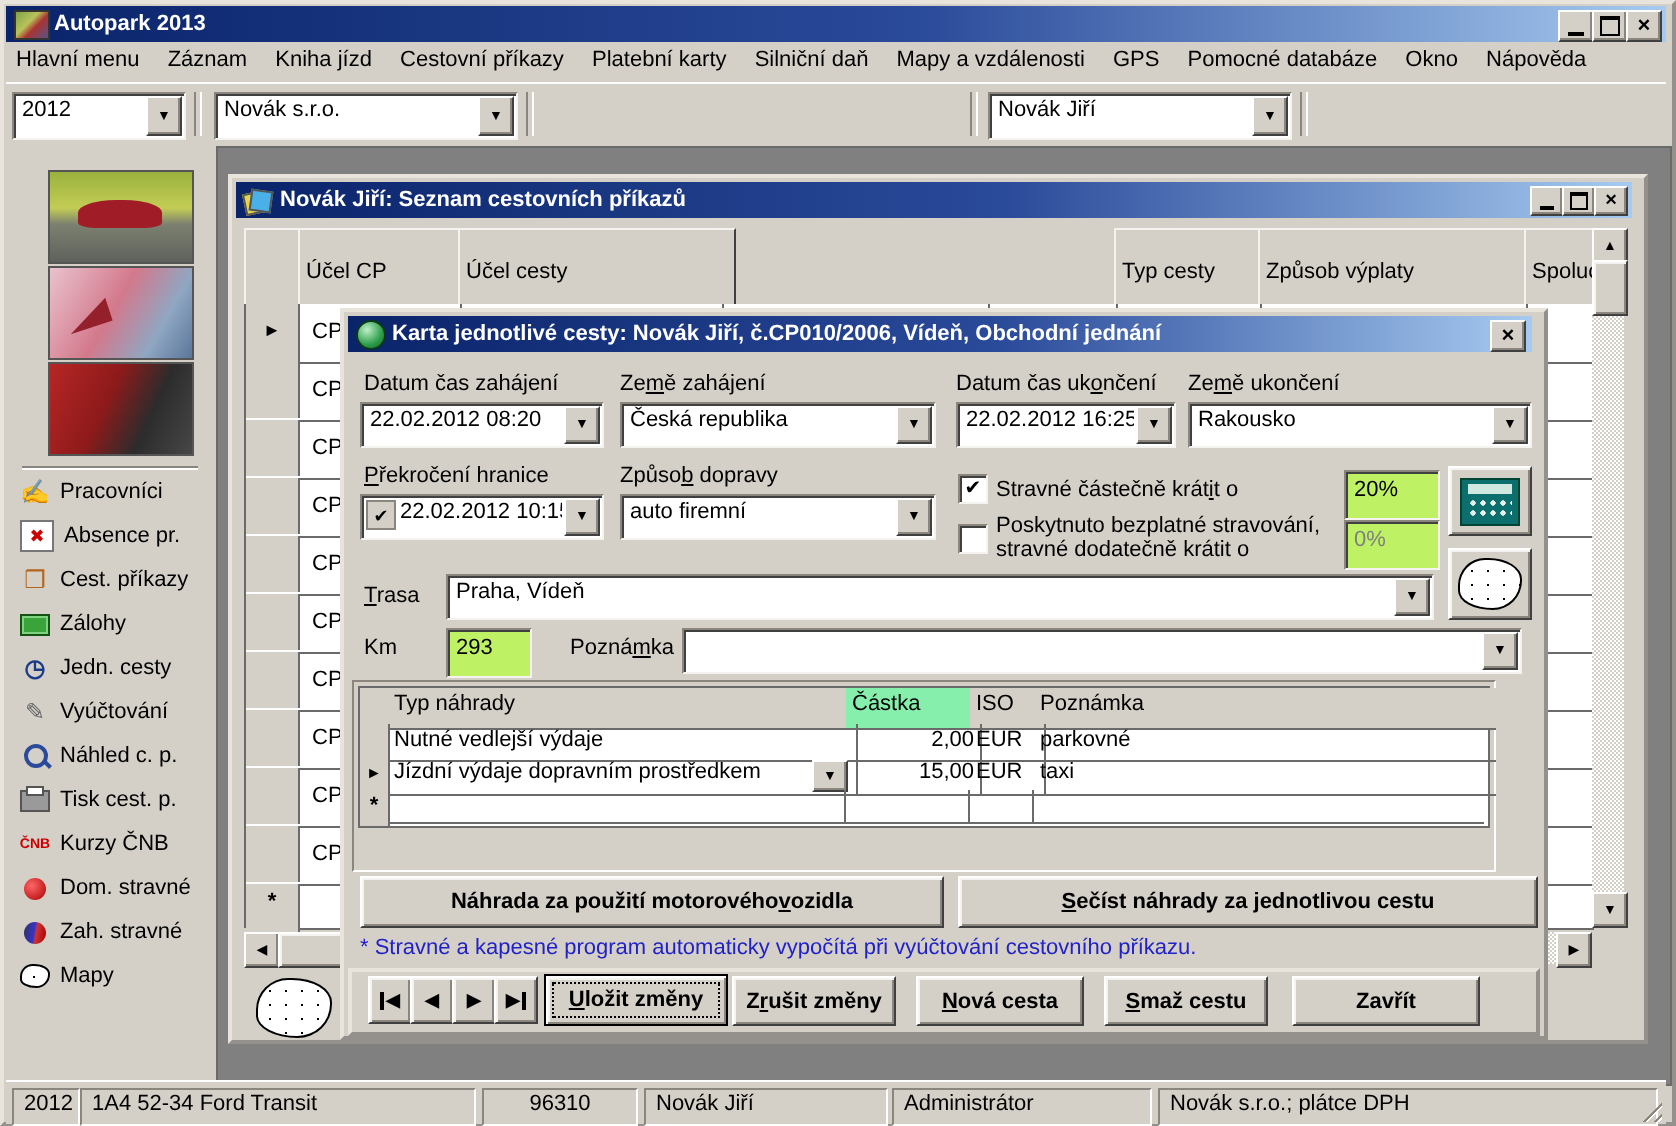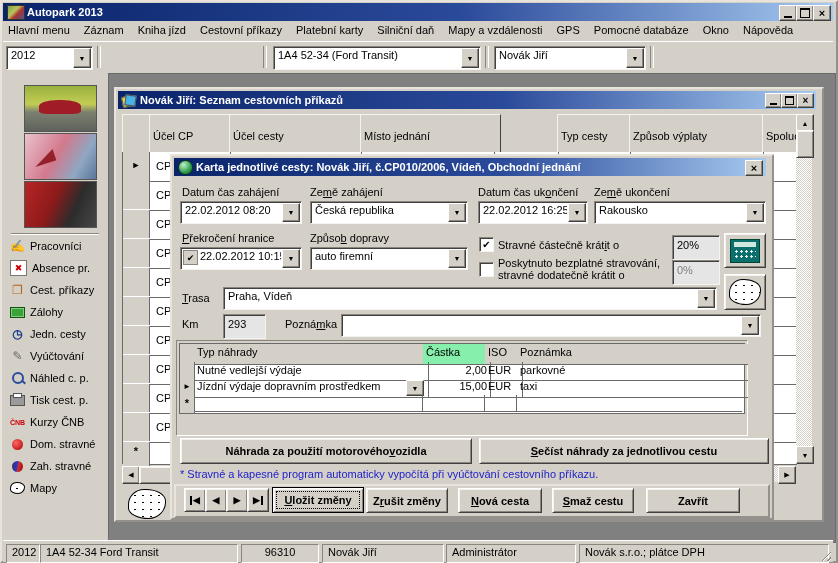--- a/index.html
+++ b/index.html
@@ -7,21 +7,21 @@
   .abs{position:absolute}
   u{text-decoration:underline}
   .main-frame{position:absolute;left:0;top:0;width:834px;height:559px;border:2px outset #e8e4dc;background:#d4d0c8}
   .titlebar{position:absolute;display:flex;align-items:center;background:linear-gradient(90deg,#0a246a 0%,#2a4a9a 55%,#a6caf0 100%);color:#fff;font-weight:bold;overflow:hidden}
   .winbtn{background:#d4d0c8;border:1px solid;border-color:#fff #404040 #404040 #fff;box-shadow:inset -1px -1px 0 #8a867e;display:flex;align-items:center;justify-content:center;font-size:10px;line-height:1;color:#000;cursor:pointer}
   .menubar-item{display:inline-block;padding:3px 6px 3px 5px;cursor:pointer}
   .combo{position:absolute;background:#fff;border:1px solid;border-color:#8a867e #f5f3ef #f5f3ef #8a867e;box-shadow:inset 1px 1px 0 #404040;display:flex;align-items:stretch}
   .combo .ctext{flex:1;padding:2px 3px 0 4px;white-space:nowrap;overflow:hidden}
   .drop{width:16px;background:#d4d0c8;border:1px solid;border-color:#fff #404040 #404040 #fff;box-shadow:inset -1px -1px 0 #8a867e;display:flex;align-items:center;justify-content:center;font-size:7px;color:#000;cursor:pointer;margin:1px}
   .raised{background:#d4d0c8;border:1px solid;border-color:#fff #404040 #404040 #fff;box-shadow:inset 1px 1px 0 #f5f3ef, inset -1px -1px 0 #8a867e}
-  .sunken{background:#e5e5e5;border:1px solid;border-color:#8a867e #f5f3ef #f5f3ef #8a867e;box-shadow:inset 1px 1px 0 #404040}
+  .sunken{background:#bef264;border:1px solid;border-color:#8a867e #f5f3ef #f5f3ef #8a867e;box-shadow:inset 1px 1px 0 #404040}
   .btn{background:#d4d0c8;border:1px solid;border-color:#fff #404040 #404040 #fff;box-shadow:inset 1px 1px 0 #f5f3ef, inset -1px -1px 0 #8a867e;display:flex;align-items:center;justify-content:center;font-weight:bold;cursor:pointer;white-space:nowrap}
   .btn-default{border:1px solid #000;outline:1px dotted #000;outline-offset:-5px;box-shadow:inset 1px 1px 0 #fff, inset -1px -1px 0 #8a867e, inset 2px 2px 0 #f5f3ef}
   .snav{position:absolute;left:7px;height:20px;display:flex;align-items:center;gap:5px;cursor:pointer;white-space:nowrap}
   .sicon{width:15px;height:14px;display:flex;align-items:center;justify-content:center;font-size:12px;line-height:1;flex:0 0 15px}
   .hcell{position:absolute;background:#d4d0c8;border:1px solid;border-color:#f5f3ef #404040 #404040 #f5f3ef;padding:2px 3px;display:flex;align-items:center;overflow:hidden}
   .vline{position:absolute;width:1px;background:#6a6a6a}
   .rowline{position:absolute;left:0;right:0;border-bottom:1px solid #6a6a6a}
   .scroll{background:#d4d0c8;position:absolute}
   .sbtn{position:absolute;background:#d4d0c8;border:1px solid;border-color:#fff #404040 #404040 #fff;box-shadow:inset -1px -1px 0 #8a867e;display:flex;align-items:center;justify-content:center;font-size:7px;cursor:pointer}
   .czmap{background:#fff;border:1px solid #000;border-radius:48% 60% 52% 62%/60% 46% 64% 42%;background-image:radial-gradient(#000 12%,transparent 14%);background-size:8px 7px;background-position:2px 2px}
@@ -63,25 +63,25 @@
     <span class="menubar-item">Okno</span>
     <span class="menubar-item">Nápověda</span>
   </div>
 
   <div class="abs" style="left:1px;top:39px;width:830px;height:31px;background:#d4d0c8;border-top:1px solid #fff;border-bottom:1px solid #8a867e">
     <div class="combo" style="left:3px;top:4px;width:85px;height:22px">
       <span class="ctext">2012</span>
       <span class="drop">▼</span>
     </div>
     <div class="tsep" style="left:94px"></div>
+    <div class="combo" style="left:104px;top:4px;width:150px;height:22px">
+      <span class="ctext">Novák s.r.o.</span>
+      <span class="drop">▼</span>
+    </div>
     <div class="tsep" style="left:260px"></div>
-    <div class="combo" style="left:270px;top:4px;width:206px;height:22px">
-      <span class="ctext">1A4 52-34 (Ford Transit)</span>
-      <span class="drop">▼</span>
-    </div>
     <div class="tsep" style="left:482px"></div>
     <div class="combo" style="left:491px;top:4px;width:150px;height:22px">
       <span class="ctext">Novák Jiří</span>
       <span class="drop">▼</span>
     </div>
     <div class="tsep" style="left:647px"></div>
   </div>
 
   <div class="abs" style="left:106px;top:71px;width:726px;height:468px;background:#808080;border:1px solid #6a6a6a"></div>
 
@@ -173,21 +173,20 @@
         </span>
       <span class="winbtn abs" style="right:18px;top:2px;width:15px;height:13px">
           <span style="width:7px;height:6px;border:1px solid #000;border-top-width:2px"></span>
         </span>
       <span class="winbtn abs" style="right:2px;top:2px;width:15px;height:13px;font-weight:bold">×</span>
     </div>
 
     <div class="hcell" style="left:6px;top:25px;width:27px;height:38px"></div>
     <div class="hcell" style="left:33px;top:25px;width:80px;height:38px">Účel CP</div>
     <div class="hcell" style="left:113px;top:25px;width:131px;height:38px">Účel cesty</div>
-    <div class="hcell" style="left:244px;top:25px;width:133px;height:38px">Místo jednání</div>
     <div class="hcell" style="left:441px;top:25px;width:72px;height:38px">Typ cesty</div>
     <div class="hcell" style="left:513px;top:25px;width:133px;height:38px">Způsob výplaty</div>
     <div class="hcell" style="left:646px;top:25px;width:34px;height:38px">Spoluc</div>
 
     <div class="abs" style="left:6px;top:63px;width:674px;height:312px;background:#fff;border-left:1px solid #6a6a6a">
       <div class="rowline" style="top:0;height:29px">
           <span class="abs" style="left:0;top:0;width:26px;height:28px;background:#d4d0c8;border-right:1px solid #6a6a6a;text-align:center;font-size:9px;padding-top:8px">►</span>
           <span class="gridcell" style="left:30px;top:7px">CP0</span>
         </div>
       <div class="rowline" style="top:29px;height:29px">

